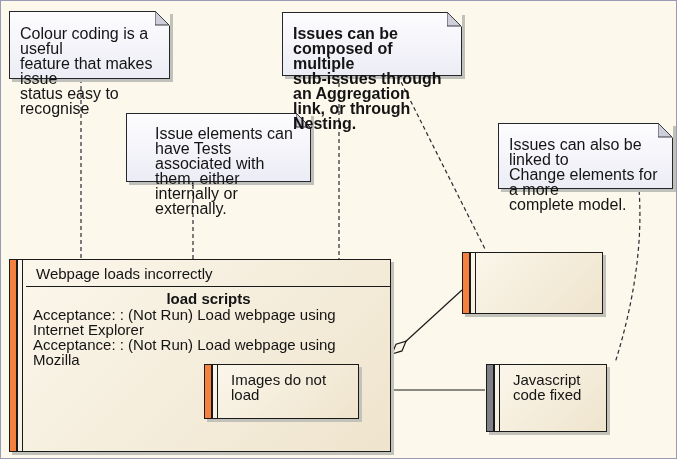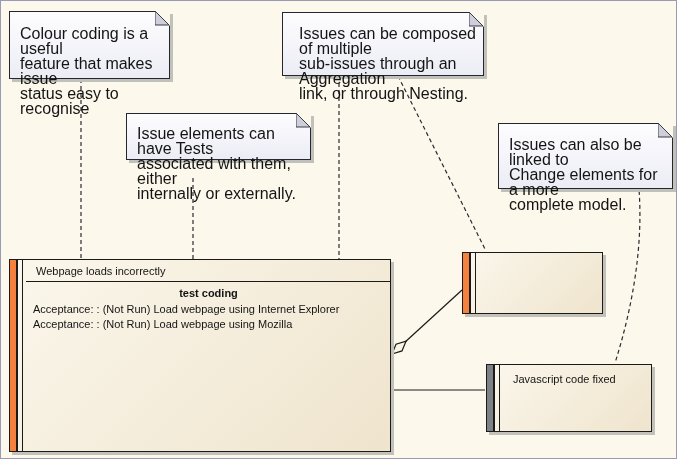--- a/index.html
+++ b/index.html
@@ -21,42 +21,42 @@
     position:absolute;
     background:linear-gradient(to bottom,#FDFDFF 0%,#ECECF5 100%);
     border:1px solid #26262E;
     box-shadow:3px 3px 0 #C1C1BB;
     font-size:16px; line-height:15px;
   }
   .note-text{ white-space:pre-line; }
   .fold{ position:absolute; top:-1px; right:-1px; }
 
   .note-colour { left:8px;   top:10px;  width:161px; height:68px; padding:14px 4px 0 10px; }
-  .note-tests  { left:125px; top:112px; width:185px; height:47px; padding:12px 4px 0 10px; }
-  .note-agg    { left:281px; top:11px;  width:202px; height:64px; padding:13px 4px 0 16px; }
+  .note-tests  { left:125px; top:112px; width:185px; height:69px; padding:12px 4px 0 28px; }
+  .note-agg    { left:281px; top:11px;  width:180px; height:64px; padding:13px 4px 0 10px;font-weight:bold; }
   .note-change { left:497px; top:103px; width:175px; height:66px; padding:13px 4px 0 10px;margin-top:19px; }
 
   
   .issue{
     position:absolute;
     background:linear-gradient(135deg,#FBF7EC 0%,#EFE4CD 100%);
     border:1.5px solid #1A1A1A;
     box-shadow:3px 3px 0 #C2C2BA;
-    font-size:11px;
+    font-size:15px;
   }
   .statusbar{ position:absolute; left:0; top:0; bottom:0; width:8px; border-right:2px solid #1A1A1A; }
   .statusbar-orange{ background:#F5813F; }
   .statusbar-gray{ background:#7E8287; }
   .statusbar2{ position:absolute; left:12px; top:0; bottom:0; width:0; border-right:1.5px solid #1A1A1A; }
   .issue-content{ position:relative; margin-left:16px; height:100%; }
 
   .issue-webpage { left:8px;   top:258px; width:382px; height:193px; }
   .issue-images  { left:203px; top:363px; width:155px; height:55px; }
   .issue-menu    { left:461px; top:251px; width:141px; height:62px; }
-  .issue-js      { left:485px; top:363px; width:166px; height:68px; }
+  .issue-js      { left:485px; top:363px; width:121px; height:68px; }
 
   .issue-name-row{ padding:5px 6px 4px 10px; border-bottom:1.5px solid #1A1A1A; }
   .issue-body{ padding:4px 6px 0 7px; line-height:15px; }
   .tests-header{ text-align:center; font-weight:bold; padding-bottom:1px; }
   .issue-title{ padding:7px 6px 0 10px; line-height:15px; white-space:pre-line; }
 </style>
 </head>
 <body>
 
 <div class="canvas">
@@ -111,27 +111,34 @@
 Change elements for a more
 complete model.</div>
   </div>
 
   <div class="issue issue-webpage">
     <div class="statusbar statusbar-orange"></div>
     <div class="statusbar2"></div>
     <div class="issue-content">
       <div class="issue-name-row">Webpage loads incorrectly</div>
       <div class="issue-body">
-        <div class="tests-header">test coding</div>
+        <div class="tests-header">load scripts</div>
         <div class="test-line">Acceptance: : (Not Run) Load webpage using Internet Explorer</div>
         <div class="test-line">Acceptance: : (Not Run) Load webpage using Mozilla</div>
       </div>
     </div>
   </div>
 
+  <div class="issue issue-images">
+    <div class="statusbar statusbar-orange"></div>
+    <div class="statusbar2"></div>
+    <div class="issue-content">
+      <div class="issue-title">Images do not load</div>
+    </div>
+  </div>
 
   <div class="issue issue-menu">
     <div class="statusbar statusbar-orange"></div>
     <div class="statusbar2"></div>
   </div>
 
   <div class="issue issue-js">
     <div class="statusbar statusbar-gray"></div>
     <div class="statusbar2"></div>
     <div class="issue-content">

